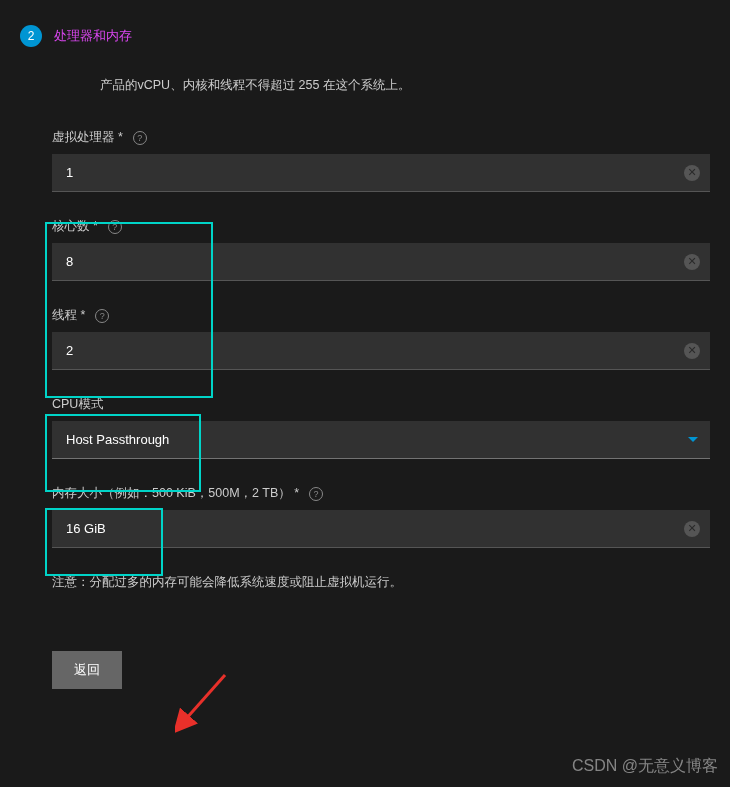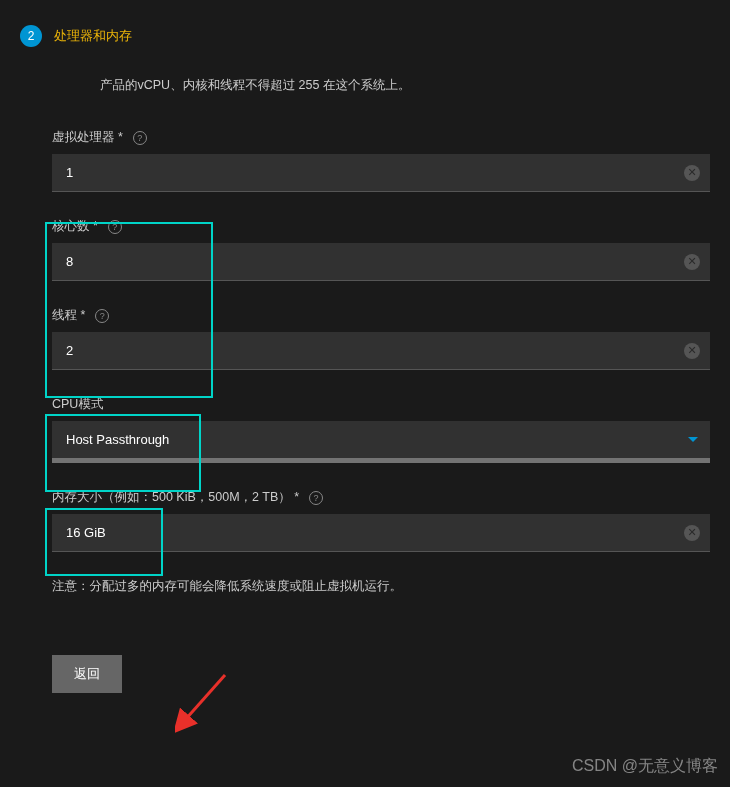--- a/index.html
+++ b/index.html
@@ -28,21 +28,21 @@
       border-radius: 50%;
       background: #0095d3;
       color: #fff;
       display: flex;
       align-items: center;
       justify-content: center;
       font-size: 12px;
       margin-right: 12px;
     }
     .step-title {
-      color: #eab308;
+      color: #d946ef;
       font-size: 13px;
     }
     .content {
       padding: 30px 20px 20px 52px;
     }
     .desc {
       color: #ccc;
       margin-bottom: 35px;
       font-size: 12.5px;
       margin-left: 48px;
@@ -96,21 +96,21 @@
       color: #2a2a2a;
       display: flex;
       align-items: center;
       justify-content: center;
       font-size: 11px;
       cursor: pointer;
     }
     .select-wrap {
       position: relative;
       background: #313131;
-      border-bottom: 5px solid #737373;
+      border-bottom: 1px solid #737373;
       display: flex;
       align-items: center;
       cursor: pointer;
     }
     .select-wrap .select-value {
       padding: 11px 36px 11px 14px;
       color: #fff;
       font-size: 13px;
       flex: 1;
     }

